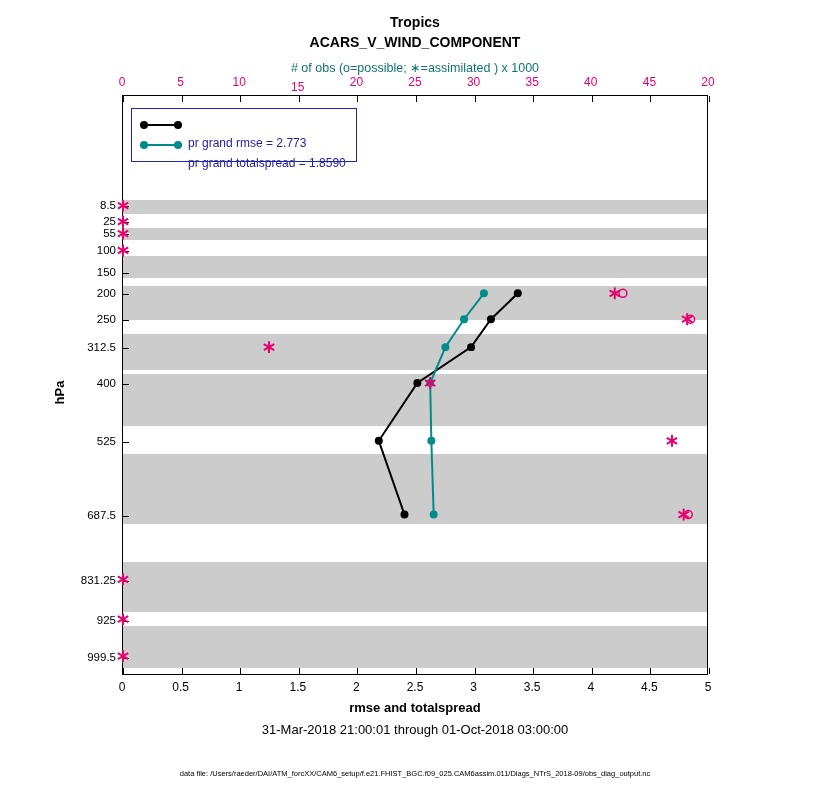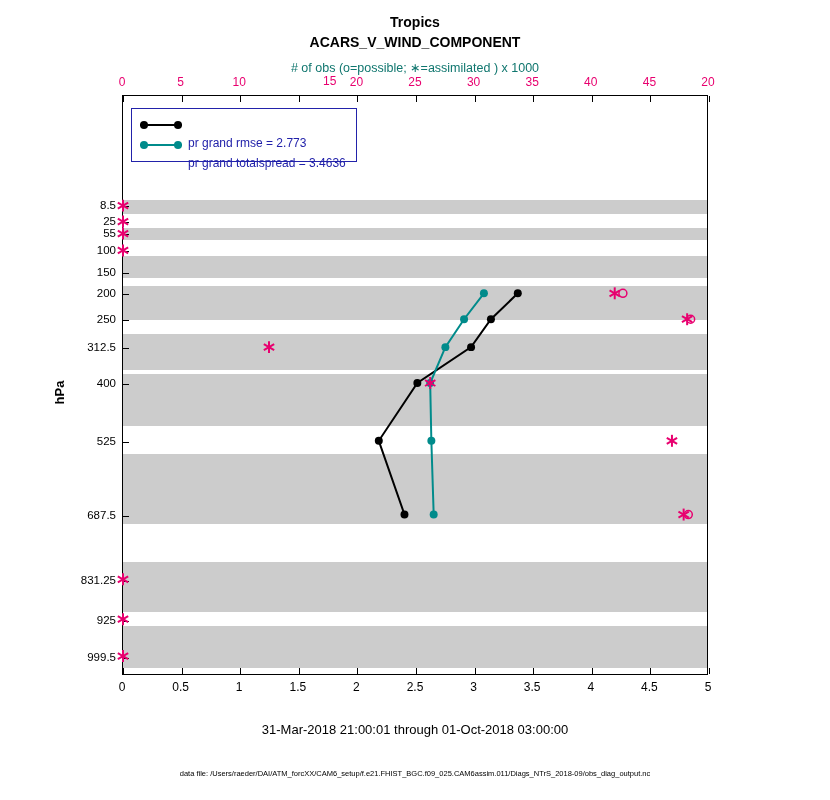--- a/index.html
+++ b/index.html
@@ -311,30 +311,30 @@
           <span class="leg-dot" style="left:34px;background:#000000"></span>
         </span>
         <span class="leg-txt">pr grand rmse = 2.773</span>
       </div>
       <div class="leg-row">
         <span class="leg-swatch">
           <span class="leg-line" style="background:#008b8b"></span>
           <span class="leg-dot" style="left:0px;background:#008b8b"></span>
           <span class="leg-dot" style="left:34px;background:#008b8b"></span>
         </span>
-        <span class="leg-txt">pr grand totalspread = 3.4636</span>
+        <span class="leg-txt">pr grand totalspread = 1.8590</span>
       </div>
     </div>
   </div>
 
   <div id="top-labels">
       <div class="lbl-top" style="left: 122px; top: 75px;">0</div>
       <div class="lbl-top" style="left: 180.6px; top: 75px;">5</div>
       <div class="lbl-top" style="left: 239.2px; top: 75px;">10</div>
-      <div class="lbl-top" style="left: 297.8px; top: 74px; margin-left: 32px;">15</div>
+      <div class="lbl-top" style="left: 297.8px; top: 80px;">15</div>
       <div class="lbl-top" style="left: 356.4px; top: 75px;">20</div>
       <div class="lbl-top" style="left: 415px; top: 75px;">25</div>
       <div class="lbl-top" style="left: 473.6px; top: 75px;">30</div>
       <div class="lbl-top" style="left: 532.2px; top: 75px;">35</div>
       <div class="lbl-top" style="left: 590.8px; top: 75px;">40</div>
       <div class="lbl-top" style="left: 649.4px; top: 75px;">45</div>
       <div class="lbl-top" style="left: 708px; top: 75px;">20</div>
     </div>
   <div id="bottom-labels">
       <div class="lbl-bottom" style="left: 122px; top: 680px;">0</div>
@@ -360,15 +360,16 @@
       <div class="lbl-left" style="left: 40px; width: 76px; top: 347px;">312.5</div>
       <div class="lbl-left" style="left: 40px; width: 76px; top: 383px;">400</div>
       <div class="lbl-left" style="left: 40px; width: 76px; top: 441px;">525</div>
       <div class="lbl-left" style="left: 40px; width: 76px; top: 515px;">687.5</div>
       <div class="lbl-left" style="left: 40px; width: 76px; top: 580px;">831.25</div>
       <div class="lbl-left" style="left: 40px; width: 76px; top: 620px;">925</div>
       <div class="lbl-left" style="left: 40px; width: 76px; top: 657px;">999.5</div>
     </div>
 
   <div id="ylabel">hPa</div>
+  <div id="xlabel">rmse and totalspread</div>
   <div id="daterange">31-Mar-2018 21:00:01 through 01-Oct-2018 03:00:00</div>
   <div id="datafile">data file: /Users/raeder/DAI/ATM_forcXX/CAM6_setup/f.e21.FHIST_BGC.f09_025.CAM6assim.011/Diags_NTrS_2018-09/obs_diag_output.nc</div>
 </div>
 
 </body></html>

